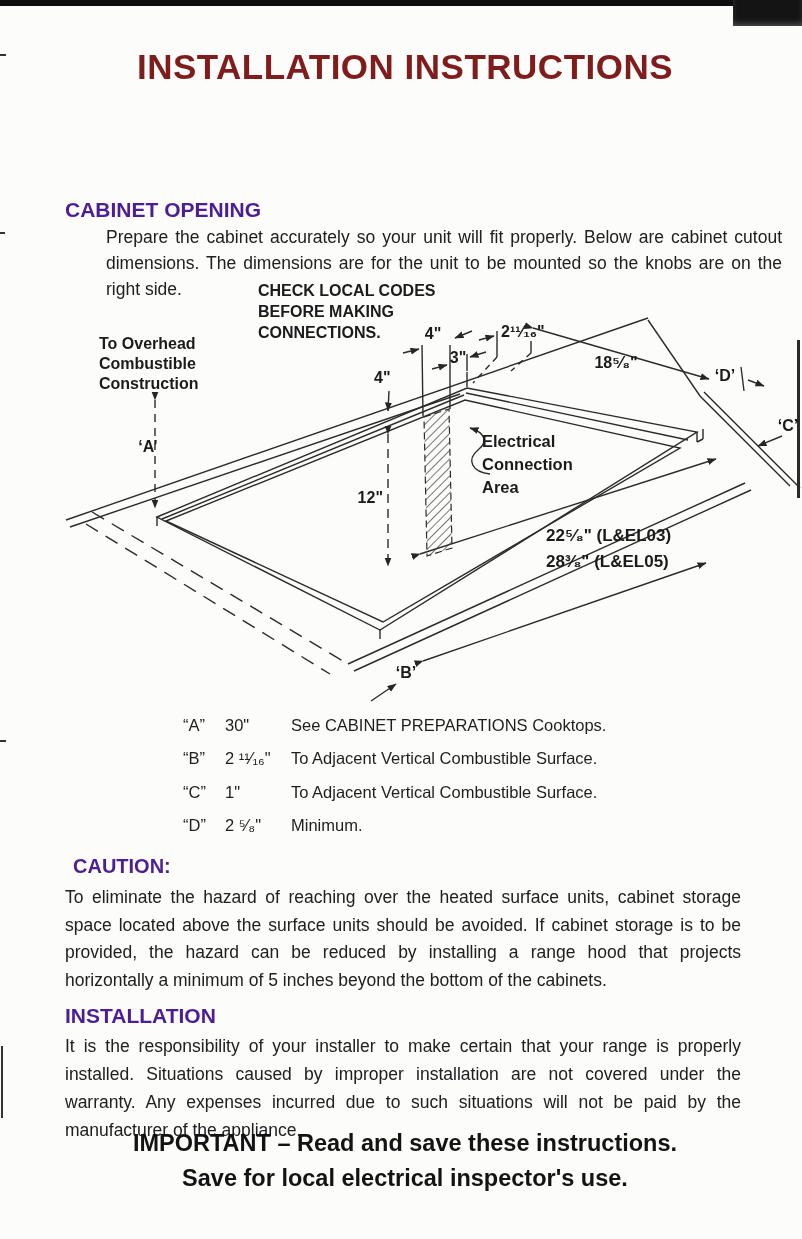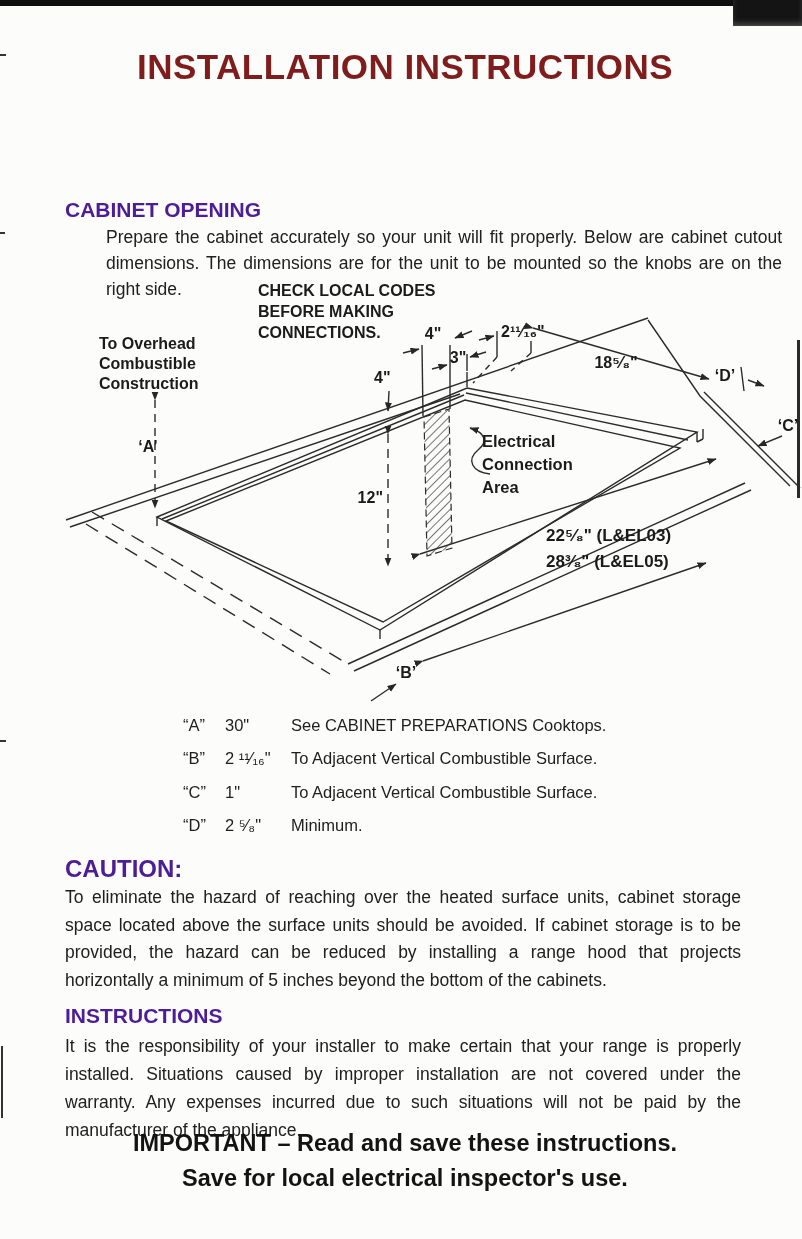--- a/index.html
+++ b/index.html
@@ -16,21 +16,21 @@
   .right-strip{left:797px;top:340px;width:3px;height:158px;background:#2a2a2a;}
   .edge-tick{background:#333;}
   
   .title{left:60px;top:44px;width:690px;text-align:center;
     font-weight:bold;font-size:35px;line-height:46px;letter-spacing:.5px;color:#7f1d1d;}
   
   .h1{font-weight:bold;color:#4c1d95;}
   .cab-h{left:65px;top:198px;font-size:21px;}
   .body-par{width:676px;font-size:17.5px;line-height:26px;text-align:justify;color:#202020;}
   .cab-p{left:65px;top:224px;margin-left:41px;}
-  .caution-h{left:65px;top:855px;font-size:24px;}
+  .caution-h{left:73px;top:855px;font-size:20px;}
   .caution-p{left:65px;top:884px;line-height:27.5px;}
   .install-h{left:65px;top:1004px;font-size:21px;}
   .install-p{left:65px;top:1032px;line-height:28px;}
   
   .dim-table{left:183px;top:716px;width:520px;font-size:16.5px;color:#1e1e1e;}
   .dim-row{position:absolute;left:0;white-space:nowrap;}
   .dim-label{display:inline-block;width:42px;}
   .dim-value{display:inline-block;width:66px;}
   
   .footer{left:0;top:1126px;width:810px;text-align:center;font-weight:bold;
@@ -171,19 +171,19 @@
     <span class="dim-label">“C”</span><span class="dim-value">1"</span><span>To Adjacent Vertical Combustible Surface.</span>
   </div>
   <div class="dim-row" style="top:100px;">
     <span class="dim-label">“D”</span><span class="dim-value">2 ⁵⁄₈"</span><span>Minimum.</span>
   </div>
 </div>
 
 <div class="abs h1 caution-h">CAUTION:</div>
 <div class="abs body-par caution-p">To eliminate the hazard of reaching over the heated surface units, cabinet storage space located above the surface units should be avoided. If cabinet storage is to be provided, the hazard can be reduced by installing a range hood that projects horizontally a minimum of 5 inches beyond the bottom of the cabinets.</div>
 
-<div class="abs h1 install-h">INSTRUCTIONS</div>
+<div class="abs h1 install-h">INSTALLATION</div>
 <div class="abs body-par install-p">It is the responsibility of your installer to make certain that your range is properly installed. Situations caused by improper installation are not covered under the warranty. Any expenses incurred due to such situations will not be paid by the manufacturer of the appliance.</div>
 
 <div class="abs footer">
   <div>IMPORTANT – Read and save these instructions.</div>
   <div>Save for local electrical inspector's use.</div>
 </div>
 
 </body></html>

